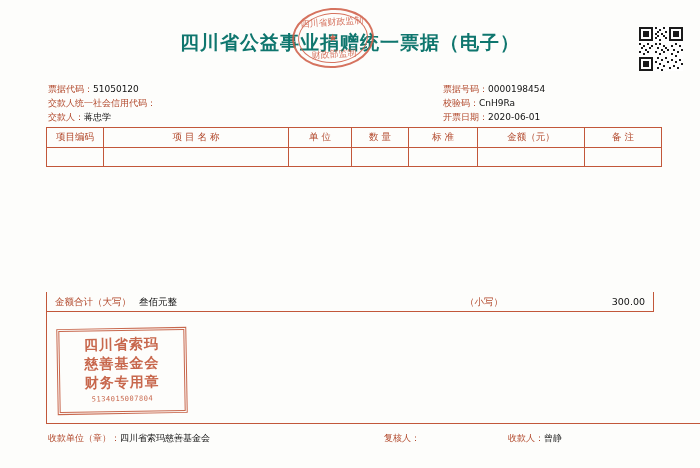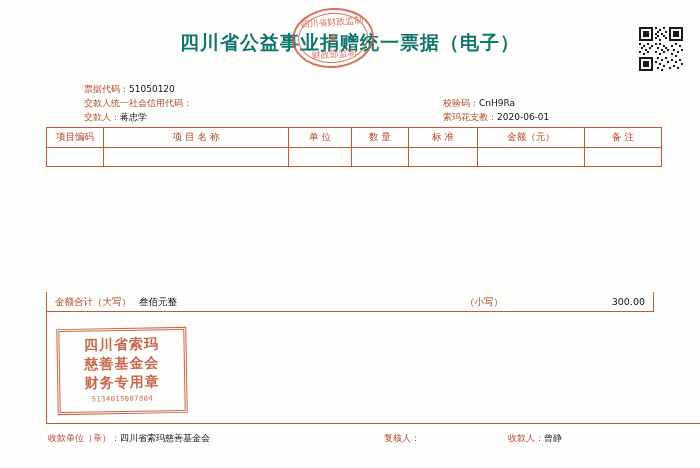--- a/index.html
+++ b/index.html
@@ -102,21 +102,21 @@
 
   
   .meta {
     position: absolute;
     font-size: 9px;
     font-family: "DejaVu Sans", "Liberation Sans", sans-serif;
     color: #b1472a;
     white-space: nowrap;
   }
   .meta .v { color: #111111; }
-  .m-left  { left: 48px; margin-left: 36px; }
+  .m-left  { left: 48px; }
   .m-right { left: 443px; }
   .r1 { top: 83px; }
   .r2 { top: 97px; }
   .r3 { top: 111px; }
 
   
   .tbl {
     position: absolute;
     left: 46px;
     top: 127px;
@@ -342,25 +342,28 @@
   <div class="meta m-left r1">
     <span>票据代码：</span><span class="v">51050120</span>
   </div>
   <div class="meta m-left r2">
     <span>交款人统一社会信用代码：</span><span class="v"></span>
   </div>
   <div class="meta m-left r3">
     <span>交款人：</span><span class="v">蒋忠学</span>
   </div>
 
+  <div class="meta m-right r1">
+    <span>票据号码：</span><span class="v">0000198454</span>
+  </div>
   <div class="meta m-right r2">
     <span>校验码：</span><span class="v">CnH9Ra</span>
   </div>
   <div class="meta m-right r3">
-    <span>索玛花支教：</span><span class="v">2020-06-01</span>
+    <span>开票日期：</span><span class="v">2020-06-01</span>
   </div>
 
   <table class="tbl">
     <thead>
       <tr>
         <th class="c-code">项目编码</th>
         <th class="c-name" style="text-align:center;padding-left:0 !important;">项 目 名 称</th>
         <th class="c-unit">单 位</th>
         <th class="c-qty">数 量</th>
         <th class="c-std">标 准</th>

